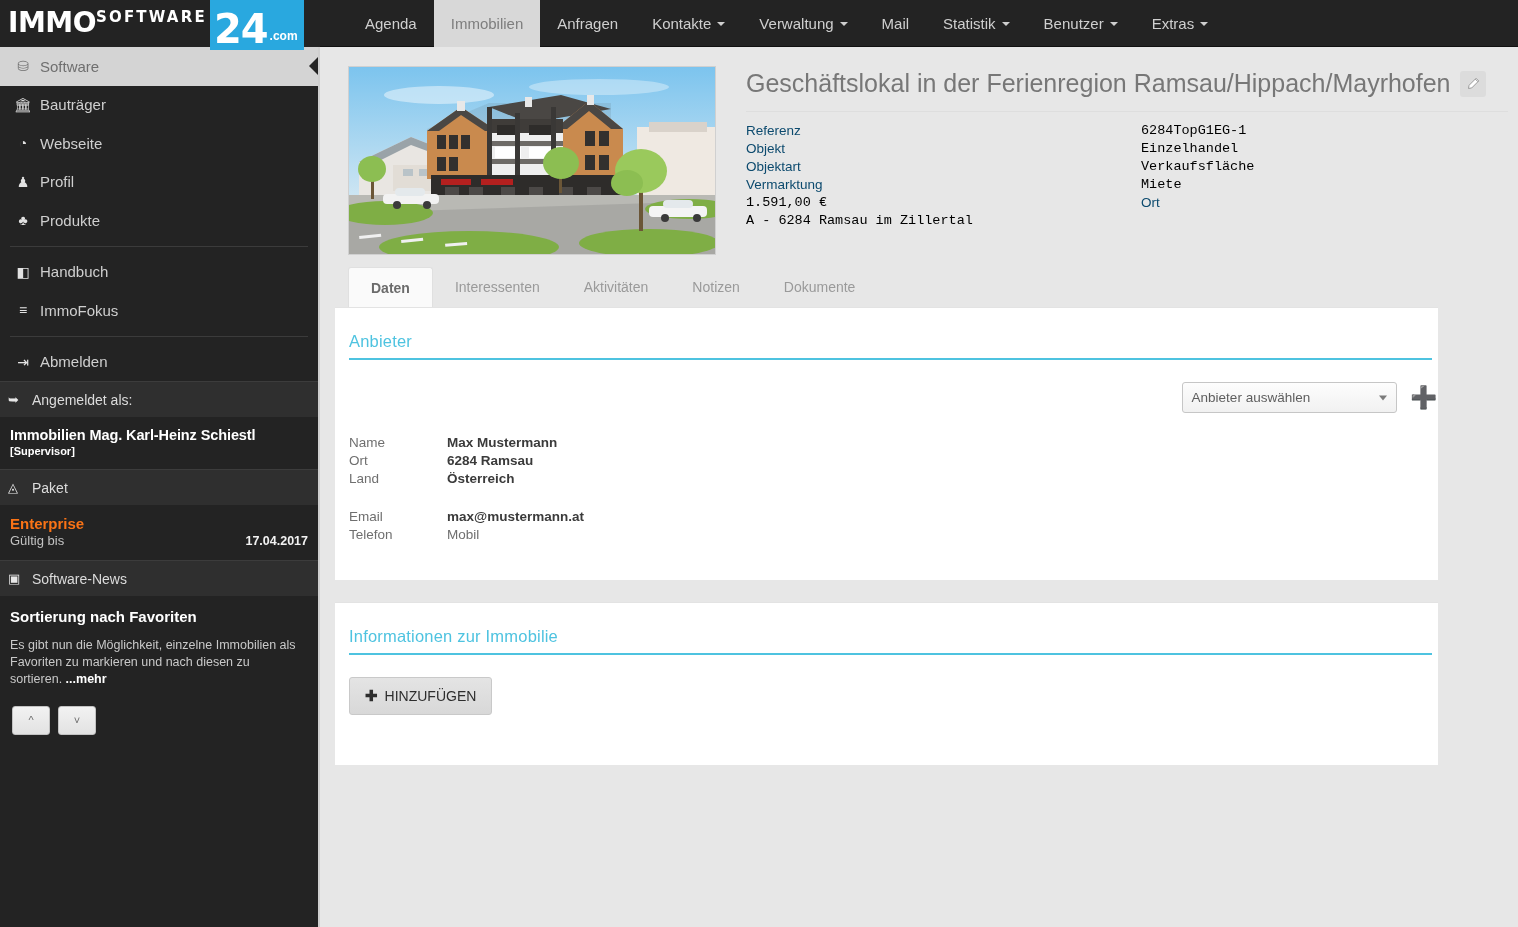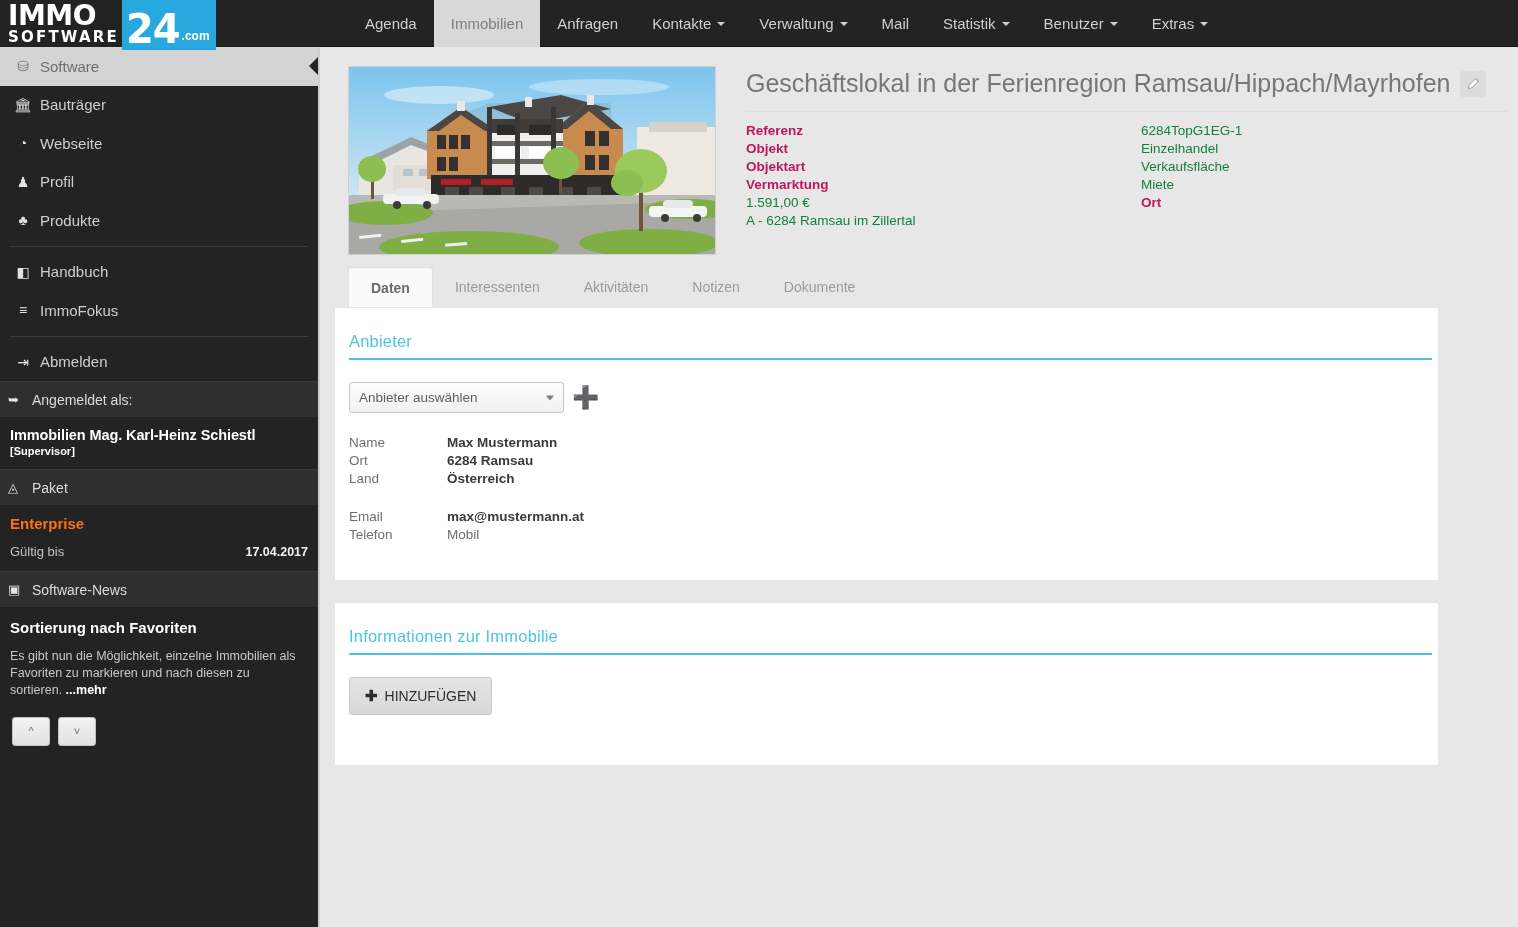--- a/index.html
+++ b/index.html
@@ -24,21 +24,21 @@
     z-index: 30;
   }
   .logo-zone {
     position: absolute; left: 0; top: 0;
     width: 320px; height: 47px;
     background: #232323;
     display: flex; align-items: center;
     padding-left: 8px;
   }
   .logo-immo {
-    display: flex; flex-direction: column;
+    display: flex; flex-direction: row;
     line-height: 0.95;
     font-family: "DejaVu Sans", sans-serif;
   }
   .logo-immo .l1 {
     color: #fff; font-weight: bold; font-size: 28px;
     letter-spacing: -0.5px;
   }
   .logo-immo .l2 {
     color: #fff; font-weight: bold; font-size: 15px;
     letter-spacing: 2.2px;
@@ -153,21 +153,21 @@
     font-weight: bold; font-size: 14.5px; color: #fff;
     letter-spacing: -0.1px;
   }
   .side-block .user-role {
     font-weight: bold; font-size: 11px; color: #fff;
     margin-top: 2px;
   }
   .pkg-row {
     display: flex; justify-content: space-between;
     align-items: baseline;
-    margin-top: 12px;
+    margin-top: 1px;
   }
   .pkg-name { font-weight: bold; font-size: 15px; color: #f97316; }
   .pkg-label { font-size: 13px; color: #c3c3c3; }
   .pkg-date { font-weight: bold; font-size: 12.5px; color: #f2f2f2; }
 
   .news-title {
     font-weight: bold; font-size: 15px; color: #fff;
     padding: 12px 10px 0 10px;
   }
   .news-body {
@@ -230,22 +230,22 @@
     border-bottom: 1px solid #dedede;
     margin: 13px 0 11px 0;
   }
   .facts {
     display: grid;
     grid-template-columns: 395px 1fr;
     row-gap: 3px;
     font-size: 13.5px;
     color: #6f6f6f;
   }
-  .facts .k { color: #be185d; font-weight: bold; }
-  .facts .v { color: #15803d; }
+  .facts .k { color: #0c4a6e; }
+  .facts .v { color: #000000; font-family: Liberation Mono, monospace; }
 
   
   .tabs {
     margin: 12px 0 0 26px;
     display: flex;
     align-items: flex-end;
     height: 40px;
     position: relative;
   }
   .tab {
@@ -280,21 +280,21 @@
     font-size: 16.5px;
     padding: 0 0 7px 14px;
     letter-spacing: 0.2px;
   }
   .sec-rule {
     border-bottom: 2px solid #4ec3e0;
     margin: 0 6px 0 14px;
   }
   .sec-body { padding: 22px 0 20px 14px; }
 
-  .select-row { display: flex; align-items: center; gap: 8px; }
+  .select-row { display: flex; align-items: center; gap: 14px; justify-content: flex-end; }
   .sel {
     width: 215px; height: 31px;
     background: linear-gradient(#fdfdfd, #f1f1f1);
     border: 1px solid #c6c6c6;
     border-radius: 3px;
     display: flex; align-items: center;
     padding: 0 9px;
     font-size: 13.5px; color: #5e5e5e;
     position: relative;
     cursor: pointer;

